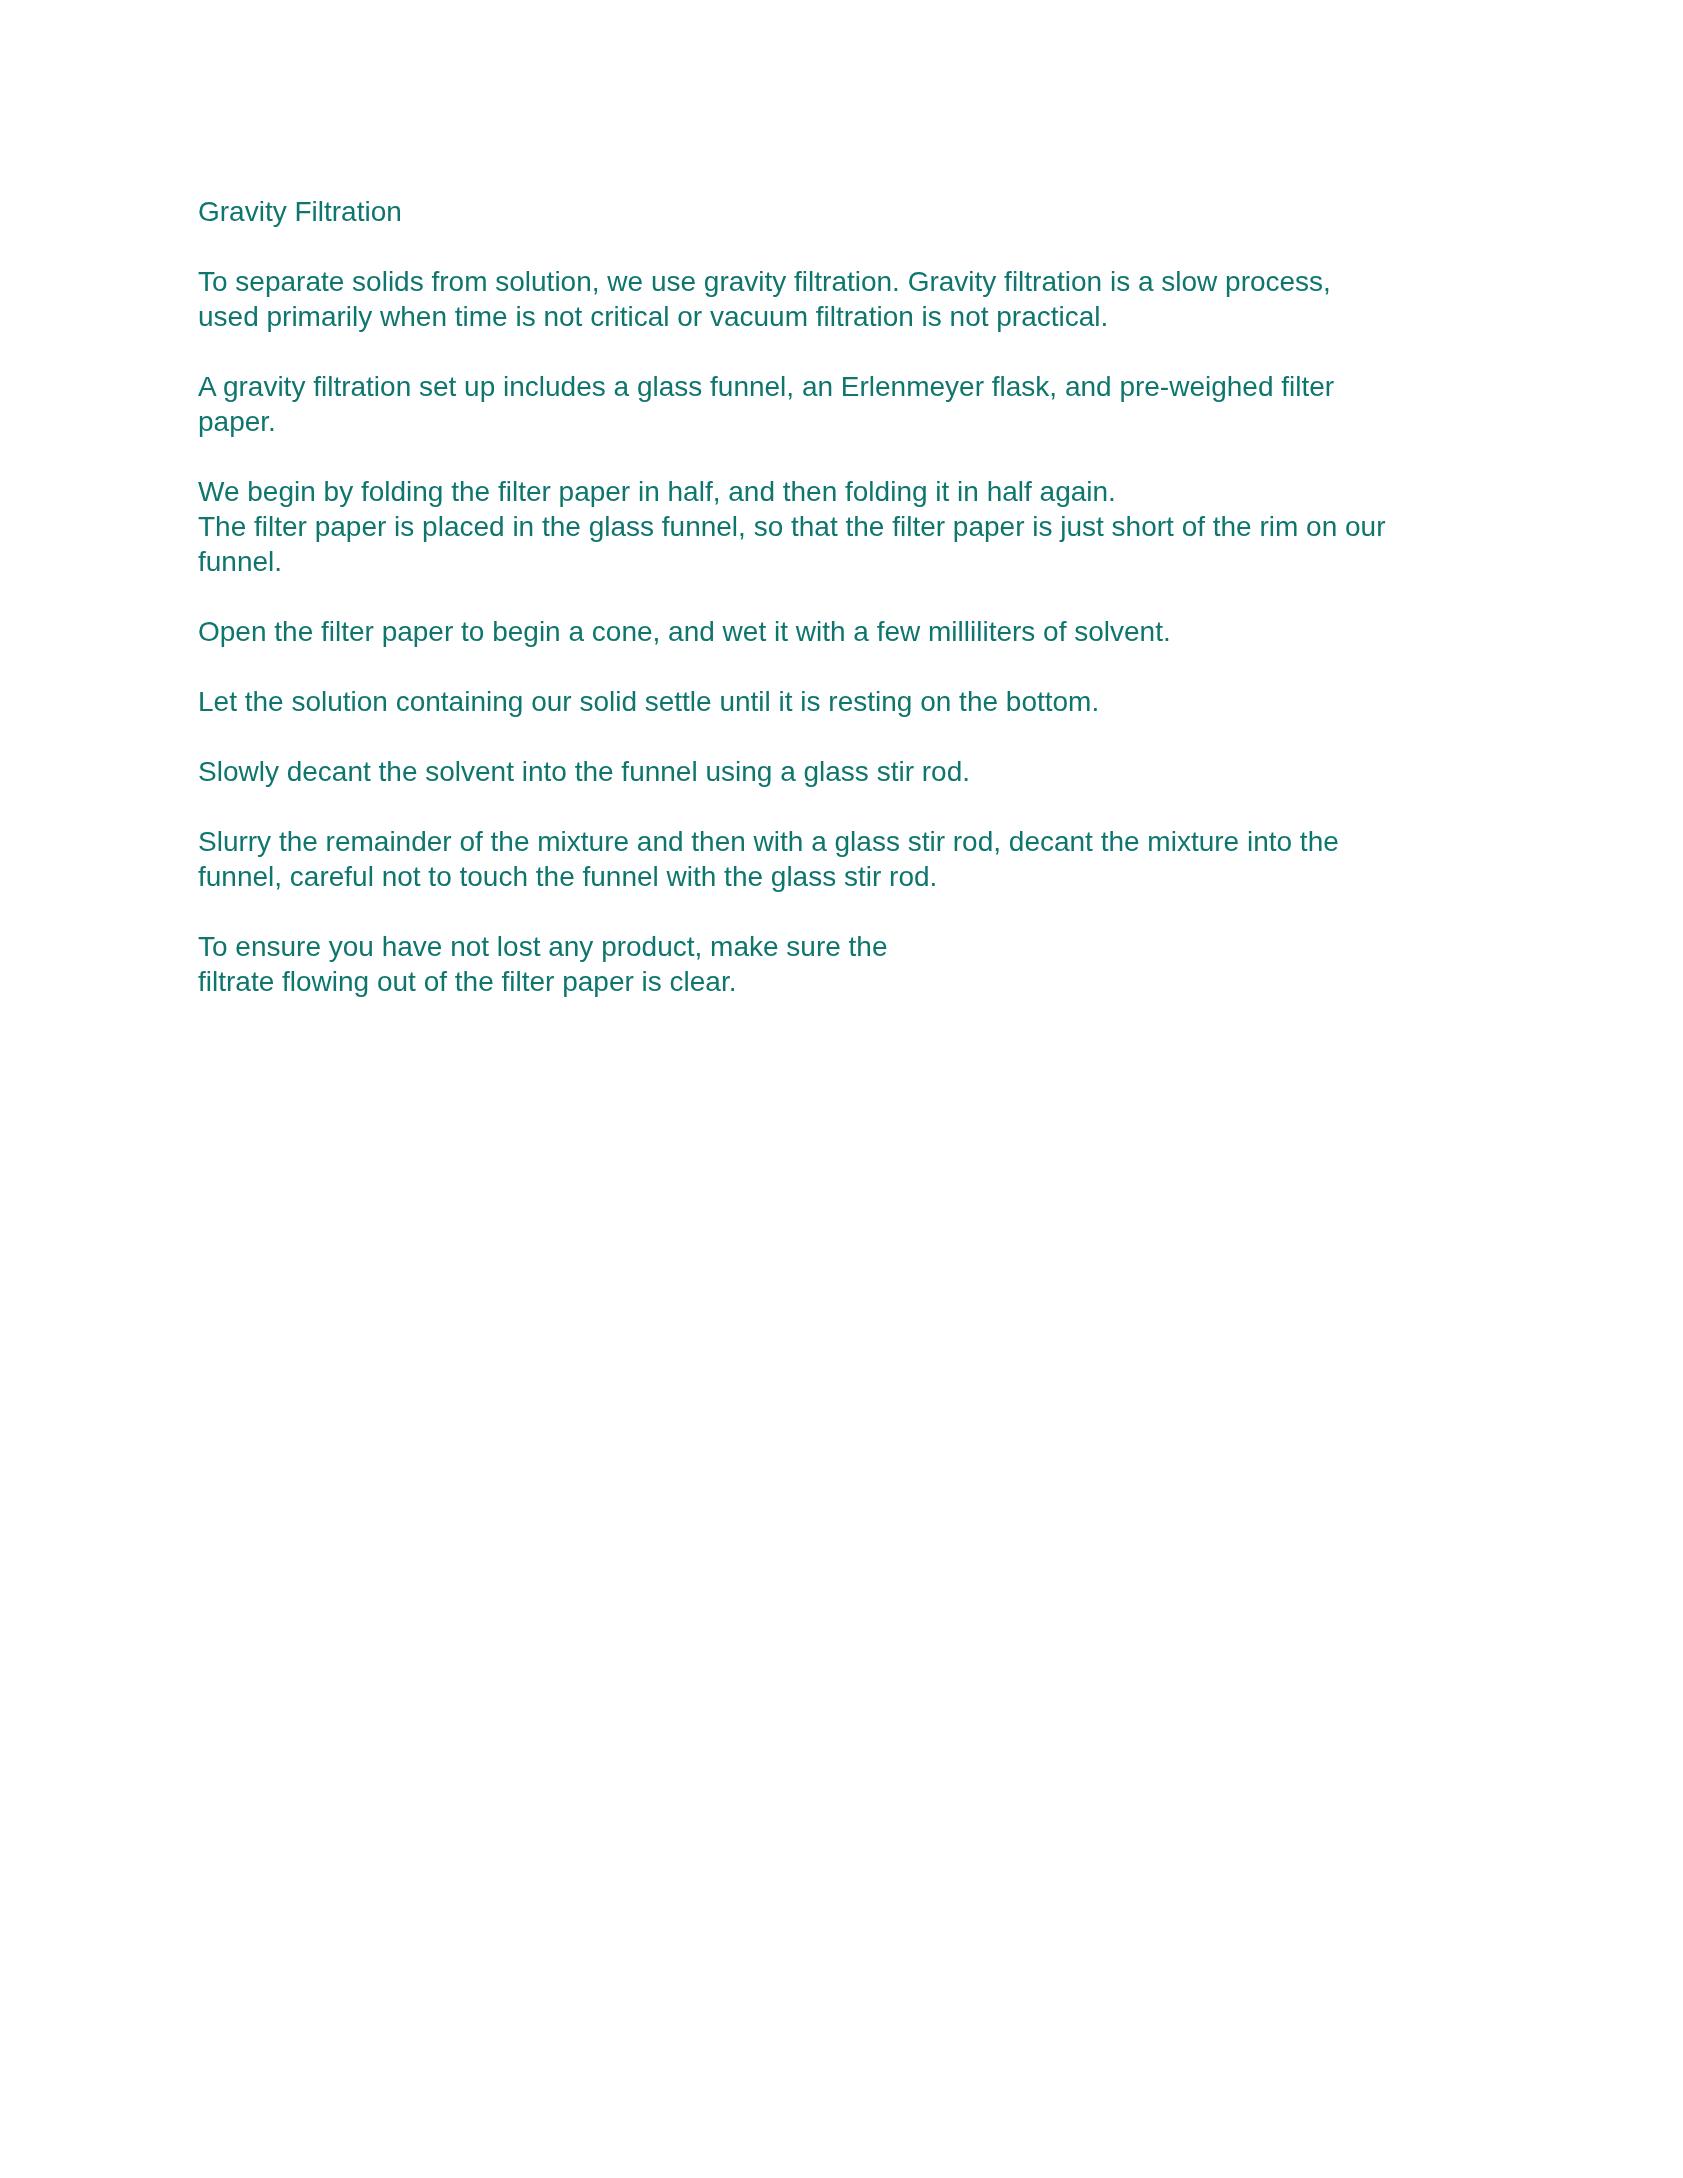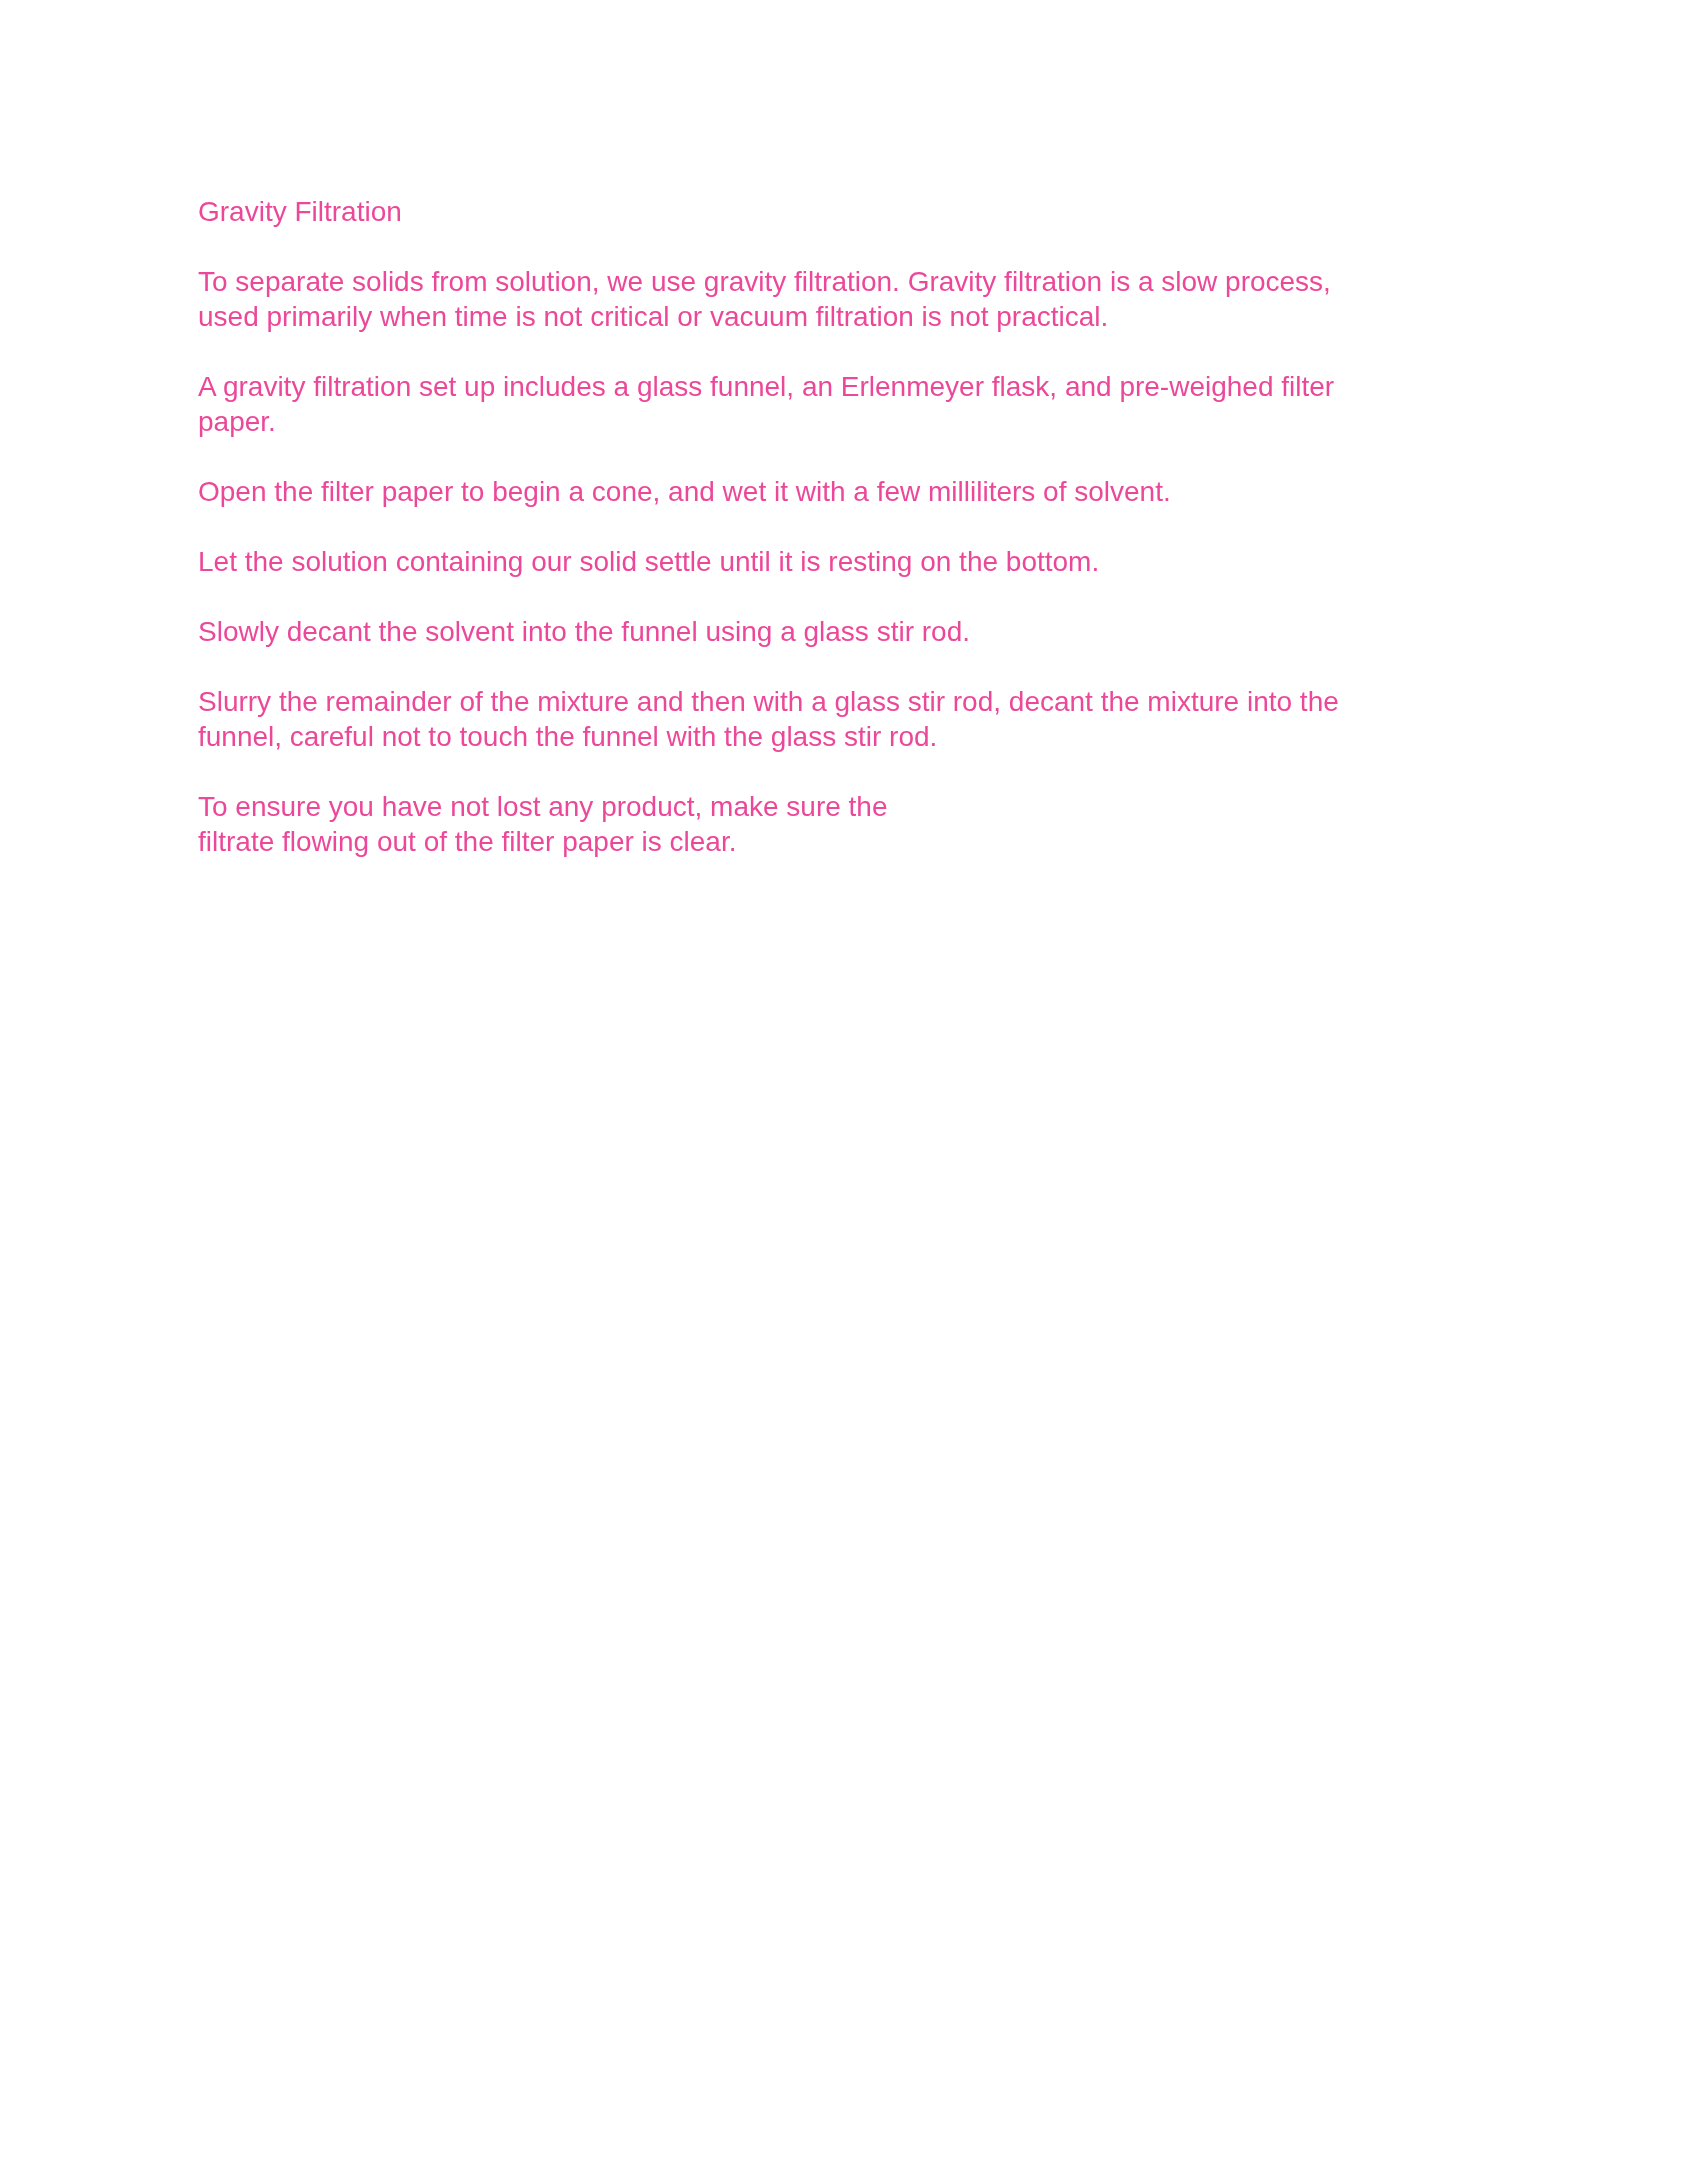--- a/index.html
+++ b/index.html
@@ -17,21 +17,21 @@
     position: relative;
     width: 1683px;
     height: 2178px;
     background: #ffffff;
   }
   .content {
     position: absolute;
     left: 198px;
     top: 194px;
     width: 1416px;
-    color: #ec4899;
+    color: #0f766e;
     font-size: 28px;
     line-height: 35px;
     font-weight: 400;
   }
   .title {
     margin: 0 0 35px 0;
     white-space: pre;
   }
   .para {
     margin: 0 0 35px 0;
@@ -42,20 +42,23 @@
 <body>
 
 <div class="page">
   <div class="content">
     <p class="title">Gravity Filtration</p>
     <div>
         <p class="para">To separate solids from solution, we use gravity filtration. Gravity filtration is a slow process,
 used primarily when time is not critical or vacuum filtration is not practical.</p>
         <p class="para">A gravity filtration set up includes a glass funnel, an Erlenmeyer flask, and pre-weighed filter
 paper.</p>
+        <p class="para">We begin by folding the filter paper in half, and then folding it in half again.
+The filter paper is placed in the glass funnel, so that the filter paper is just short of the rim on our
+funnel.</p>
         <p class="para">Open the filter paper to begin a cone, and wet it with a few milliliters of solvent.</p>
         <p class="para">Let the solution containing our solid settle until it is resting on the bottom.</p>
         <p class="para">Slowly decant the solvent into the funnel using a glass stir rod.</p>
         <p class="para">Slurry the remainder of the mixture and then with a glass stir rod, decant the mixture into the
 funnel, careful not to touch the funnel with the glass stir rod.</p>
         <p class="para">To ensure you have not lost any product, make sure the
 filtrate flowing out of the filter paper is clear.</p>
       </div>
   </div>
 </div>

